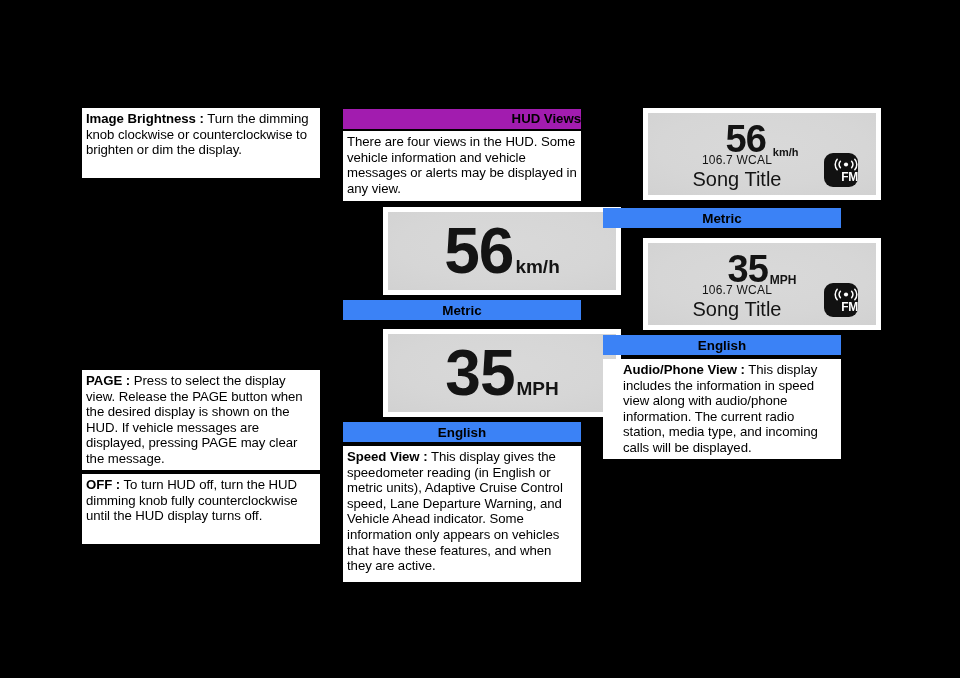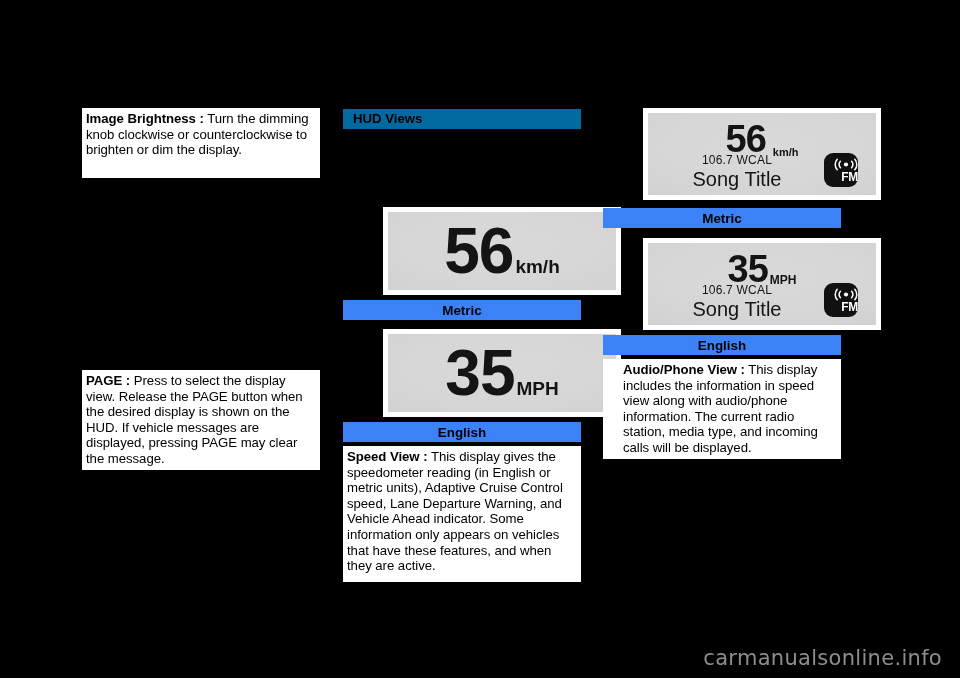--- a/index.html
+++ b/index.html
@@ -29,26 +29,27 @@
     font-size: 13.2px;
     line-height: 15.6px;
     letter-spacing: -0.05px;
   }
   .panel p { margin: 0; }
   .panel b { font-weight: bold; }
 
   
   .headbar {
     position: absolute;
-    background: #0369a1;
+    background: #a21caf;
     color: #000000;
     font-weight: bold;
     font-size: 13.2px;
     line-height: 16px;
-    padding: 2px 0 2px 10px;
+    padding: 2px 0 2px 5px;
+    text-align: right;
   }
 
   
   .caption {
     position: absolute;
     background: #3b82f6;
     color: #000000;
     font-weight: bold;
     font-size: 13.4px;
     text-align: center;
@@ -173,25 +174,31 @@
 <div class="page">
 
   <div class="panel" style="left:82px; top:108px; width:238px; height:70px;">
     <p><b>Image Brightness :</b><span> Turn the dimming knob clockwise or counterclockwise to brighten or dim the display.</span></p>
   </div>
 
   <div class="panel" style="left:82px; top:370px; width:238px; height:100px;">
     <p><b>PAGE :</b><span>  Press to select the display view. Release the PAGE button when the desired display is shown on the HUD. If vehicle messages are displayed, pressing PAGE may clear the message.</span></p>
   </div>
 
+  <div class="panel" style="left:82px; top:474px; width:238px; height:70px;">
+    <p><b>OFF :</b><span>  To turn HUD off, turn the HUD dimming knob fully counterclockwise until the HUD display turns off.</span></p>
+  </div>
 
   <div class="headbar" style="left:343px; top:109px; width:238px; height:20px;">
     <span>HUD Views</span>
   </div>
 
+  <div class="panel" style="left:343px; top:131px; width:238px; height:70px;">
+    <p>There are four views in the HUD. Some vehicle information and vehicle messages or alerts may be displayed in any view.</p>
+  </div>
 
   <div class="hudframe" style="left:343px; top:207px; width:238px; height:88px;">
     <div class="hud hud-speed-only hud-big">
       <div class="speedgroup">
         <span class="bignum">56</span>
         <span class="unit">km/h</span>
       </div>
     </div>
   </div>
 
@@ -271,15 +278,14 @@
   </div>
 
   <div class="caption" style="left:603px; top:335px; width:238px; height:20px;">
     <span>English</span>
   </div>
 
   <div class="panel" style="left:603px; top:359px; width:238px; height:100px;padding-left:20px;">
     <p><b>Audio/Phone View :</b><span> This display includes the information in speed view along with audio/phone information. The current radio station, media type, and incoming calls will be displayed.</span></p>
   </div>
 
-  <div class="watermark">carmanualsonline.info</div>
 
 </div>
 
 </body></html>

